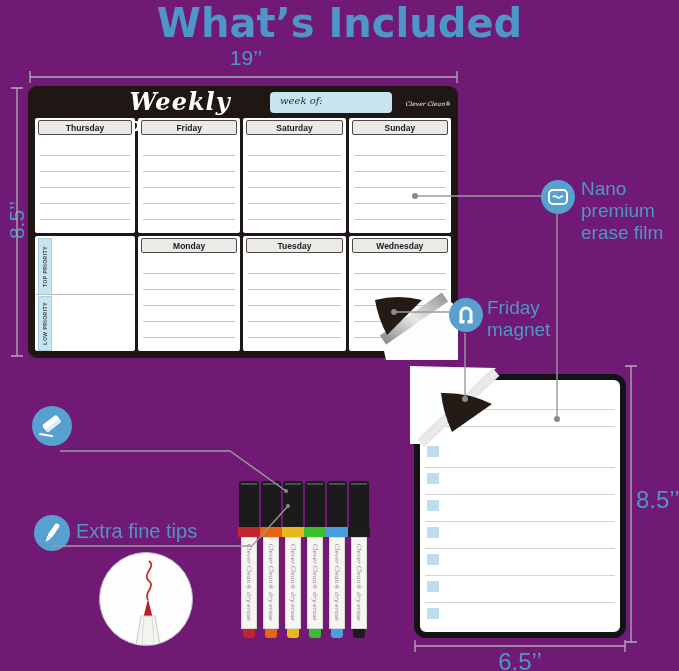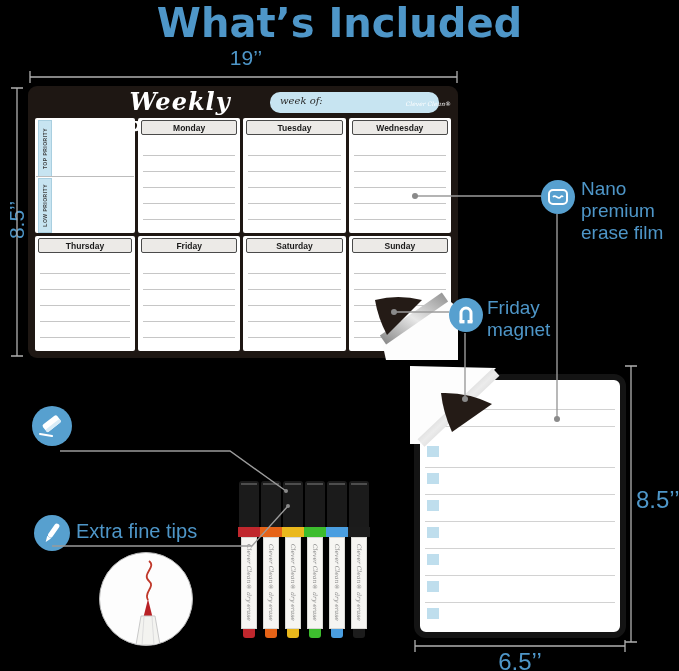--- a/index.html
+++ b/index.html
@@ -1,28 +1,28 @@
 <!DOCTYPE html>
 <html style="--accent: #4e96c8; --icon-blue: #57a0cf;"><head>
 <meta charset="utf-8">
 <style>
   html,body{margin:0;padding:0;background:#fff;}
-  #stage{position:relative;width:679px;height:671px;background:#000000;overflow:hidden;
+  #stage{position:relative;width:679px;height:671px;background:#701a75;overflow:hidden;
          font-family:"Liberation Sans",sans-serif;}
   .abs{position:absolute;}
   
   #page-title{left:0;right:0;top:0;text-align:center;font-size:40px;font-weight:bold;
     color:var(--accent,#4e96c8);letter-spacing:0px;font-family:"DejaVu Sans",sans-serif;}
   .dim-label{color:var(--accent,#4e96c8);font-size:21px;font-weight:500;}
   .dim-label-lg{color:var(--accent,#4e96c8);font-size:24px;font-weight:500;}
   
   #planner{left:28px;top:86px;width:430px;height:272px;background:#1e1713;border-radius:9px;z-index:10;}
   #planner-title{left:42px;top:1px;width:220px;text-align:center;color:#fff;
     font-family:"DejaVu Serif",serif;font-style:italic;font-weight:bold;font-size:24px;letter-spacing:1px;}
-  #weekof-box{left:242px;top:6px;width:122px;height:21px;background:#c7e4f1;border-radius:10px;padding-left:47px;}
+  #weekof-box{left:242px;top:6px;width:122px;height:21px;background:#c7e4f1;border-radius:4px;}
   #weekof-box span{position:absolute;left:10px;top:3px;font-family:"DejaVu Serif",serif;
     font-style:italic;font-size:10px;color:#2a2a2a;}
   #planner-brand{right:7px;top:14px;color:#fff;font-family:"DejaVu Serif",serif;
     font-style:italic;font-size:6px;}
   #planner-grid{left:7px;top:32px;right:7px;bottom:7px;display:flex;flex-direction:column;gap:3px;}
   .prow{flex:1;display:flex;gap:3px;min-height:0;}
   .day-cell{flex:1;background:#fff;border-radius:2px;display:flex;flex-direction:column;min-width:0;}
   .day-cell.first{flex:0 0 100px;}
   .day-head{margin:2px 3px 0 3px;background:#eceae7;border:1px solid #4a4a4a;border-radius:2px;
     text-align:center;font-size:8.5px;font-weight:bold;color:#1a1a1a;padding:1.5px 0;}
@@ -87,20 +87,38 @@
   <div class="abs dim-label-lg" style="left:636px;top:486px;">8.5’’</div>
   <div class="abs dim-label-lg" style="left:490px;top:648px;width:60px;text-align:center;">6.5’’</div>
 
   <div id="planner" class="abs">
     <div id="planner-title" class="abs">Weekly Planner</div>
     <div id="weekof-box" class="abs">
       <span>week of:</span>
     </div>
     <div id="planner-brand" class="abs">Clever Clean®</div>
     <div id="planner-grid" class="abs">
+      <div class="prow" id="row2-days">
+          <div class="day-cell first">
+            <div class="day-head">Thursday</div>
+            <div class="day-body"></div>
+          </div>
+          <div class="day-cell">
+            <div class="day-head">Friday</div>
+            <div class="day-body"></div>
+          </div>
+          <div class="day-cell">
+            <div class="day-head">Saturday</div>
+            <div class="day-body"></div>
+          </div>
+          <div class="day-cell">
+            <div class="day-head">Sunday</div>
+            <div class="day-body"></div>
+          </div>
+        </div>
       <div class="prow">
         <div id="priority-cell">
           <div class="pstrip" id="pstrip-top">
             <span>TOP PRIORITY</span>
           </div>
           <div class="pstrip" id="pstrip-low">
             <span>LOW PRIORITY</span>
           </div>
           <div id="priority-divider"></div>
         </div>
@@ -112,38 +130,20 @@
             <div class="day-cell">
               <div class="day-head">Tuesday</div>
               <div class="day-body"></div>
             </div>
             <div class="day-cell">
               <div class="day-head">Wednesday</div>
               <div class="day-body"></div>
             </div>
           </div>
       </div>
-      <div class="prow" id="row2-days">
-          <div class="day-cell first">
-            <div class="day-head">Thursday</div>
-            <div class="day-body"></div>
-          </div>
-          <div class="day-cell">
-            <div class="day-head">Friday</div>
-            <div class="day-body"></div>
-          </div>
-          <div class="day-cell">
-            <div class="day-head">Saturday</div>
-            <div class="day-body"></div>
-          </div>
-          <div class="day-cell">
-            <div class="day-head">Sunday</div>
-            <div class="day-body"></div>
-          </div>
-        </div>
     </div>
   </div>
 
   <svg class="abs peel" style="left:352px;top:278px;" width="110" height="84" viewBox="0 0 110 84">
     <defs>
       <linearGradient id="sil1" x1="0" y1="1" x2="1" y2="0">
         <stop offset="0" stop-color="#8f8f8f"></stop>
           <stop offset="0.5" stop-color="#e8e8e8"></stop>
           <stop offset="1" stop-color="#9a9a9a"></stop>
       </linearGradient>

